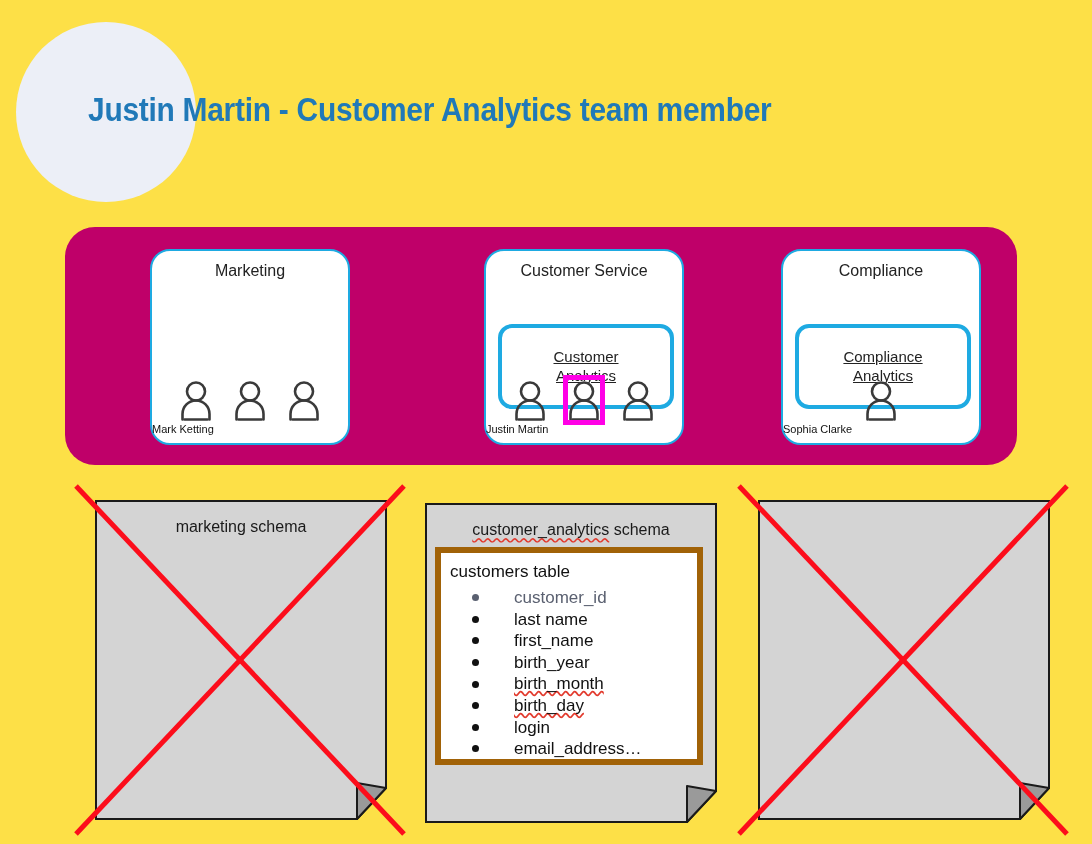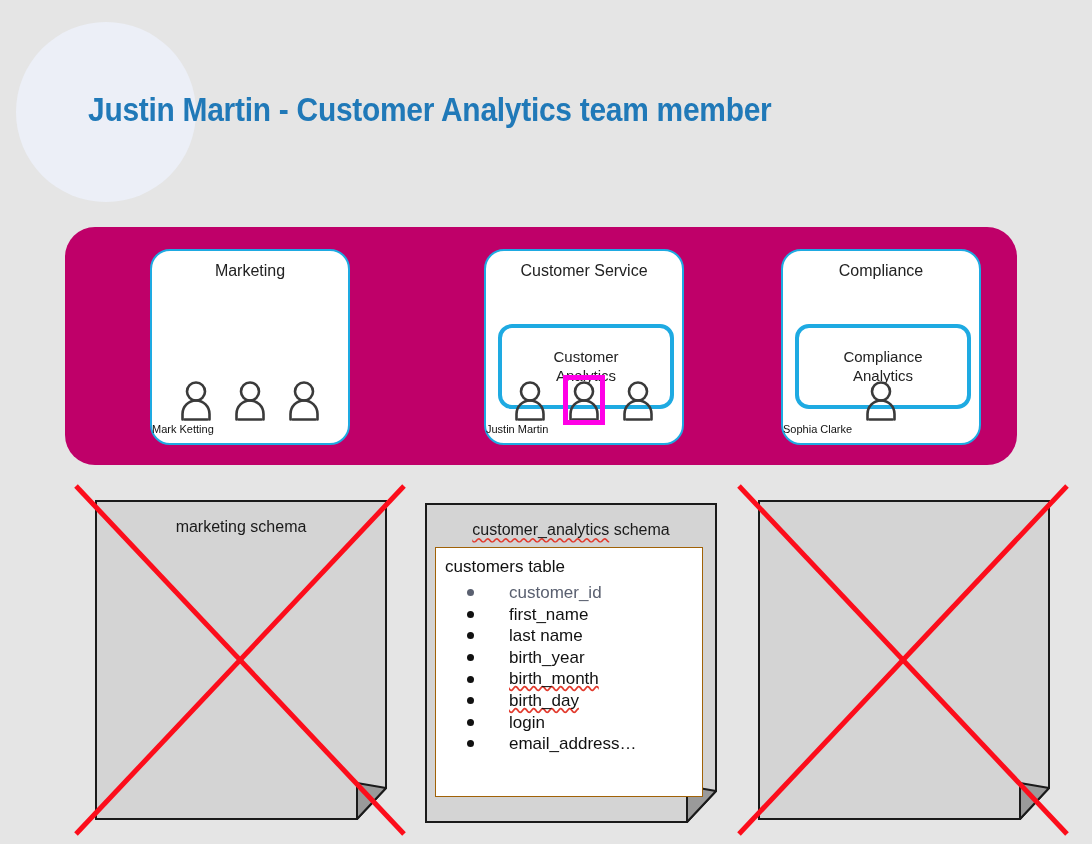--- a/index.html
+++ b/index.html
@@ -9,21 +9,21 @@
   }
   body {
     font-family: "Liberation Sans", sans-serif;
     -webkit-font-smoothing: antialiased;
   }
   #slide {
     position: relative;
     width: 1092px;
     height: 844px;
     overflow: hidden;
-    background: #e5e5e5;
+    background: #fde047;
   }
 
   
   #header-circle {
     position: absolute;
     left: 16px;
     top: 22px;
     width: 180px;
     height: 180px;
     border-radius: 50%;
@@ -100,20 +100,21 @@
   }
   .analytics-label {
     position: absolute;
     left: 0;
     right: 0;
     top: 19px;
     text-align: center;
     font-size: 15px;
     line-height: 19px;
     color: #222222;
+    text-decoration: underline;
   }
 
   
   .people-row {
     position: absolute;
     left: 0;
     right: 0;
     top: 128px;
     height: 52px;
     display: flex;
@@ -167,23 +168,23 @@
     text-decoration: underline wavy #e23b2e;
     text-decoration-skip-ink: none;
     text-underline-offset: 2px;
   }
 
   .doc-body {
     position: absolute;
     left: 10px;
     top: 44px;
     width: 268px;
-    height: 250px;
+    height: 218px;
     background: #ffffff;
-    border: 1px solid #a16207;
+    border: 6px solid #a16207;
     box-sizing: border-box;
     z-index: 2;
   }
   .table-name {
     position: absolute;
     left: 9px;
     top: 9px;
     font-size: 17px;
     color: #111111;
   }
@@ -334,22 +335,22 @@
       <path d="M1 1 H291 V288 L262 319 H1 Z" fill="#d4d4d4" stroke="#1a1a1a" stroke-width="2"></path>
       <path d="M291 288 L262 283 L262 319 Z" fill="#9a9a9a" stroke="#1a1a1a" stroke-width="2" stroke-linejoin="round"></path>
     </svg>
     <div class="doc-title">
       <span class="squiggle">customer_analytics</span><span> schema</span>
     </div>
     <div class="doc-body">
       <div class="table-name">customers table</div>
       <ul class="field-list">
         <li class="muted"><span class="bullet"></span><span class="fname">customer_id</span></li>
+        <li><span class="bullet"></span><span class="fname">last name</span></li>
         <li><span class="bullet"></span><span class="fname">first_name</span></li>
-        <li><span class="bullet"></span><span class="fname">last name</span></li>
         <li><span class="bullet"></span><span class="fname">birth_year</span></li>
         <li class="spell"><span class="bullet"></span><span class="fname">birth_month</span></li>
         <li class="spell"><span class="bullet"></span><span class="fname">birth_day</span></li>
         <li><span class="bullet"></span><span class="fname">login</span></li>
         <li><span class="bullet"></span><span class="fname">email_address…</span></li>
       </ul>
     </div>
   </div>
 
   <div class="schema-doc" id="schema-doc-2">

